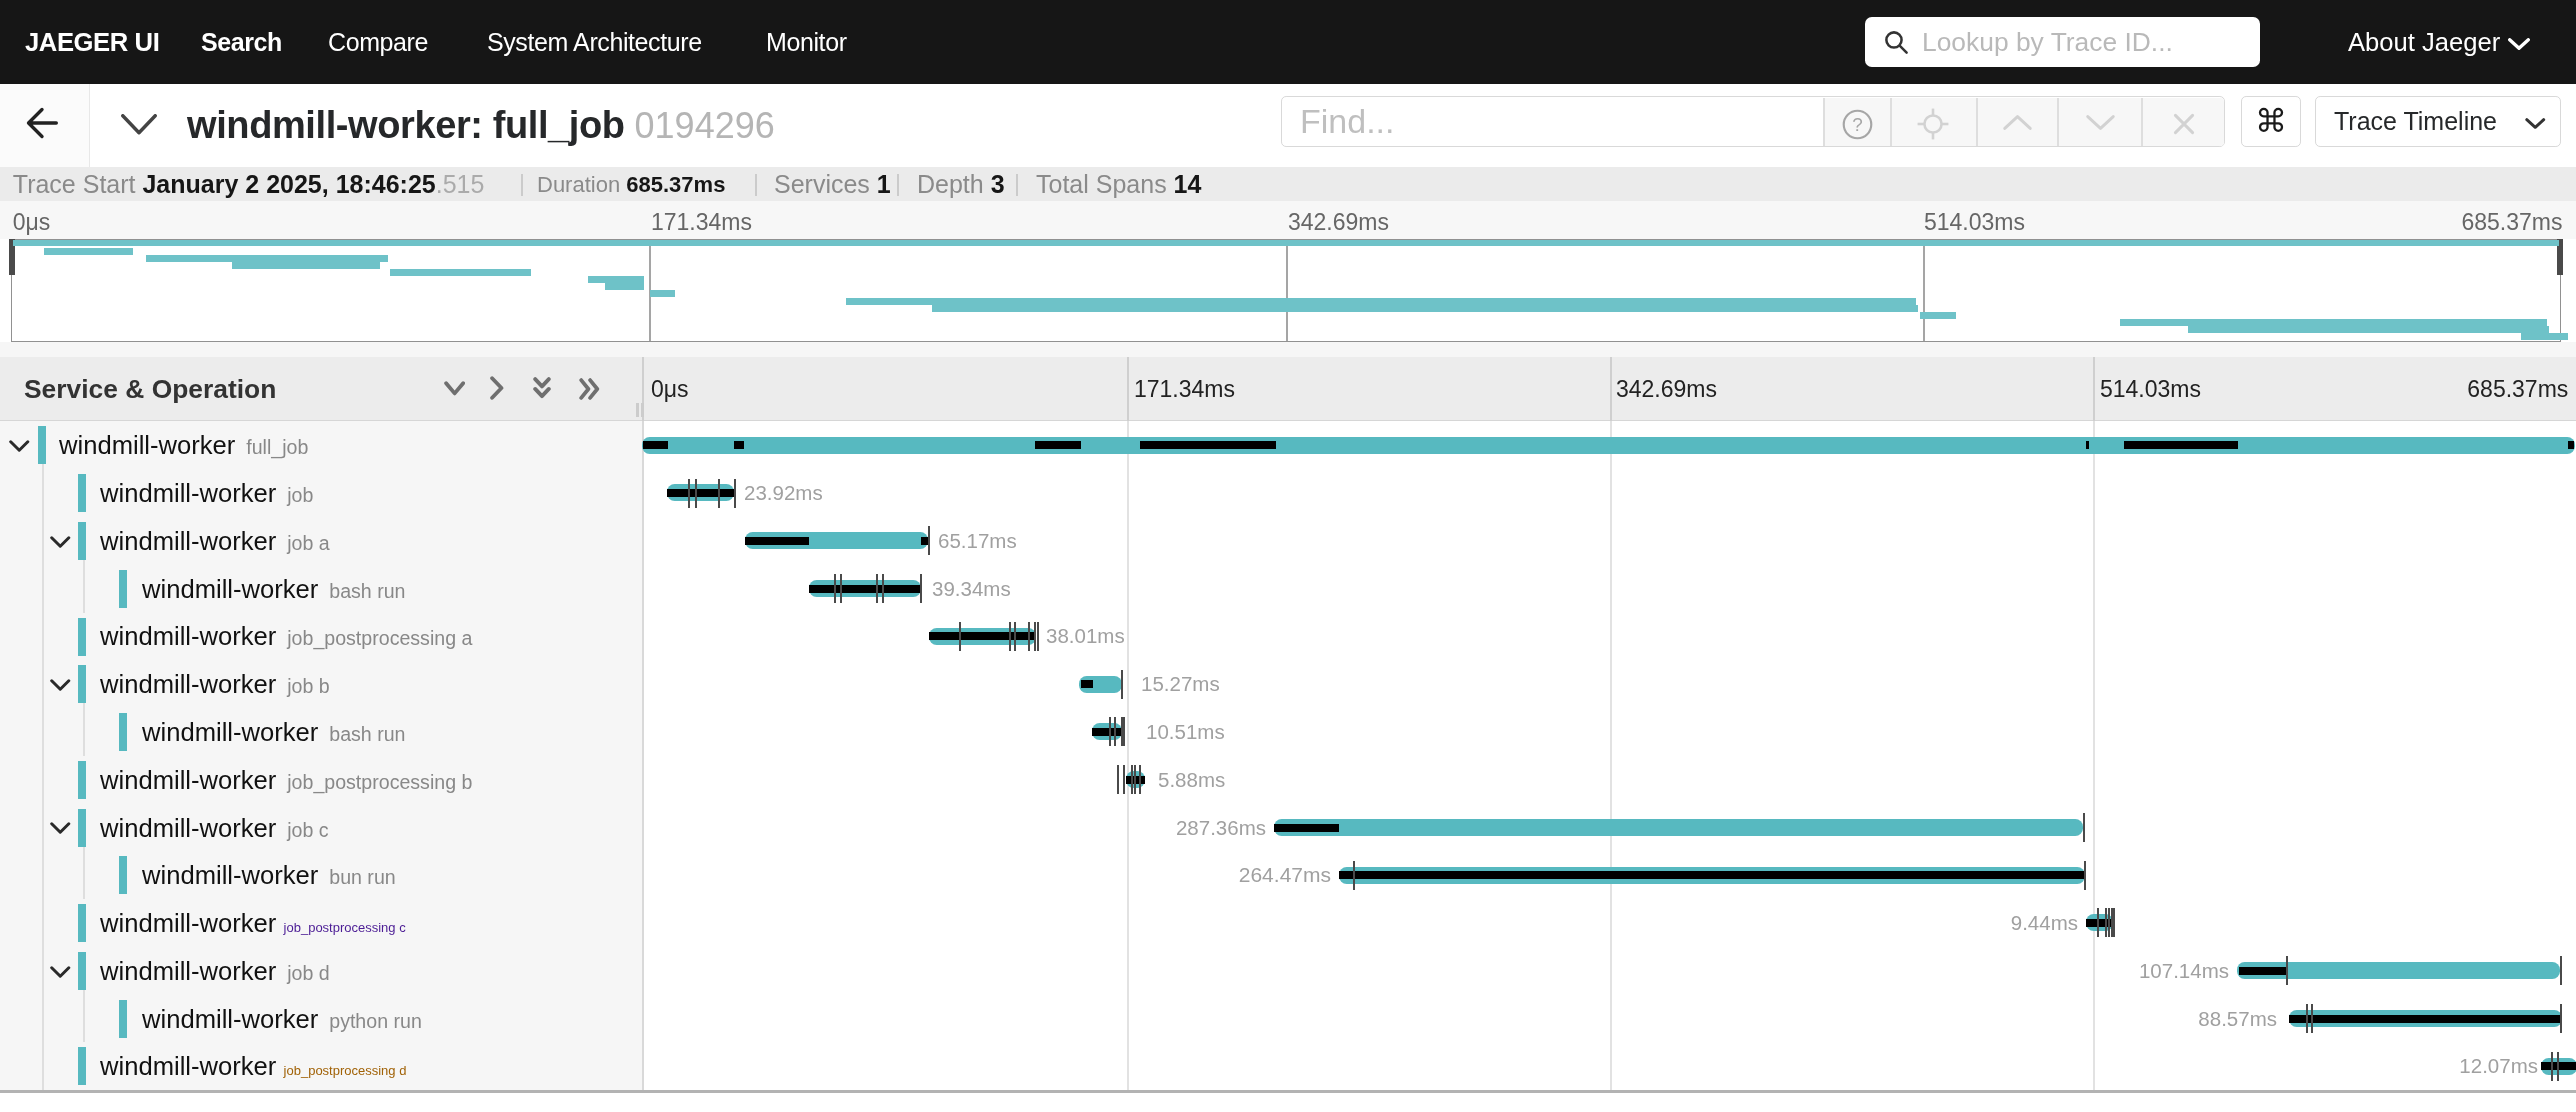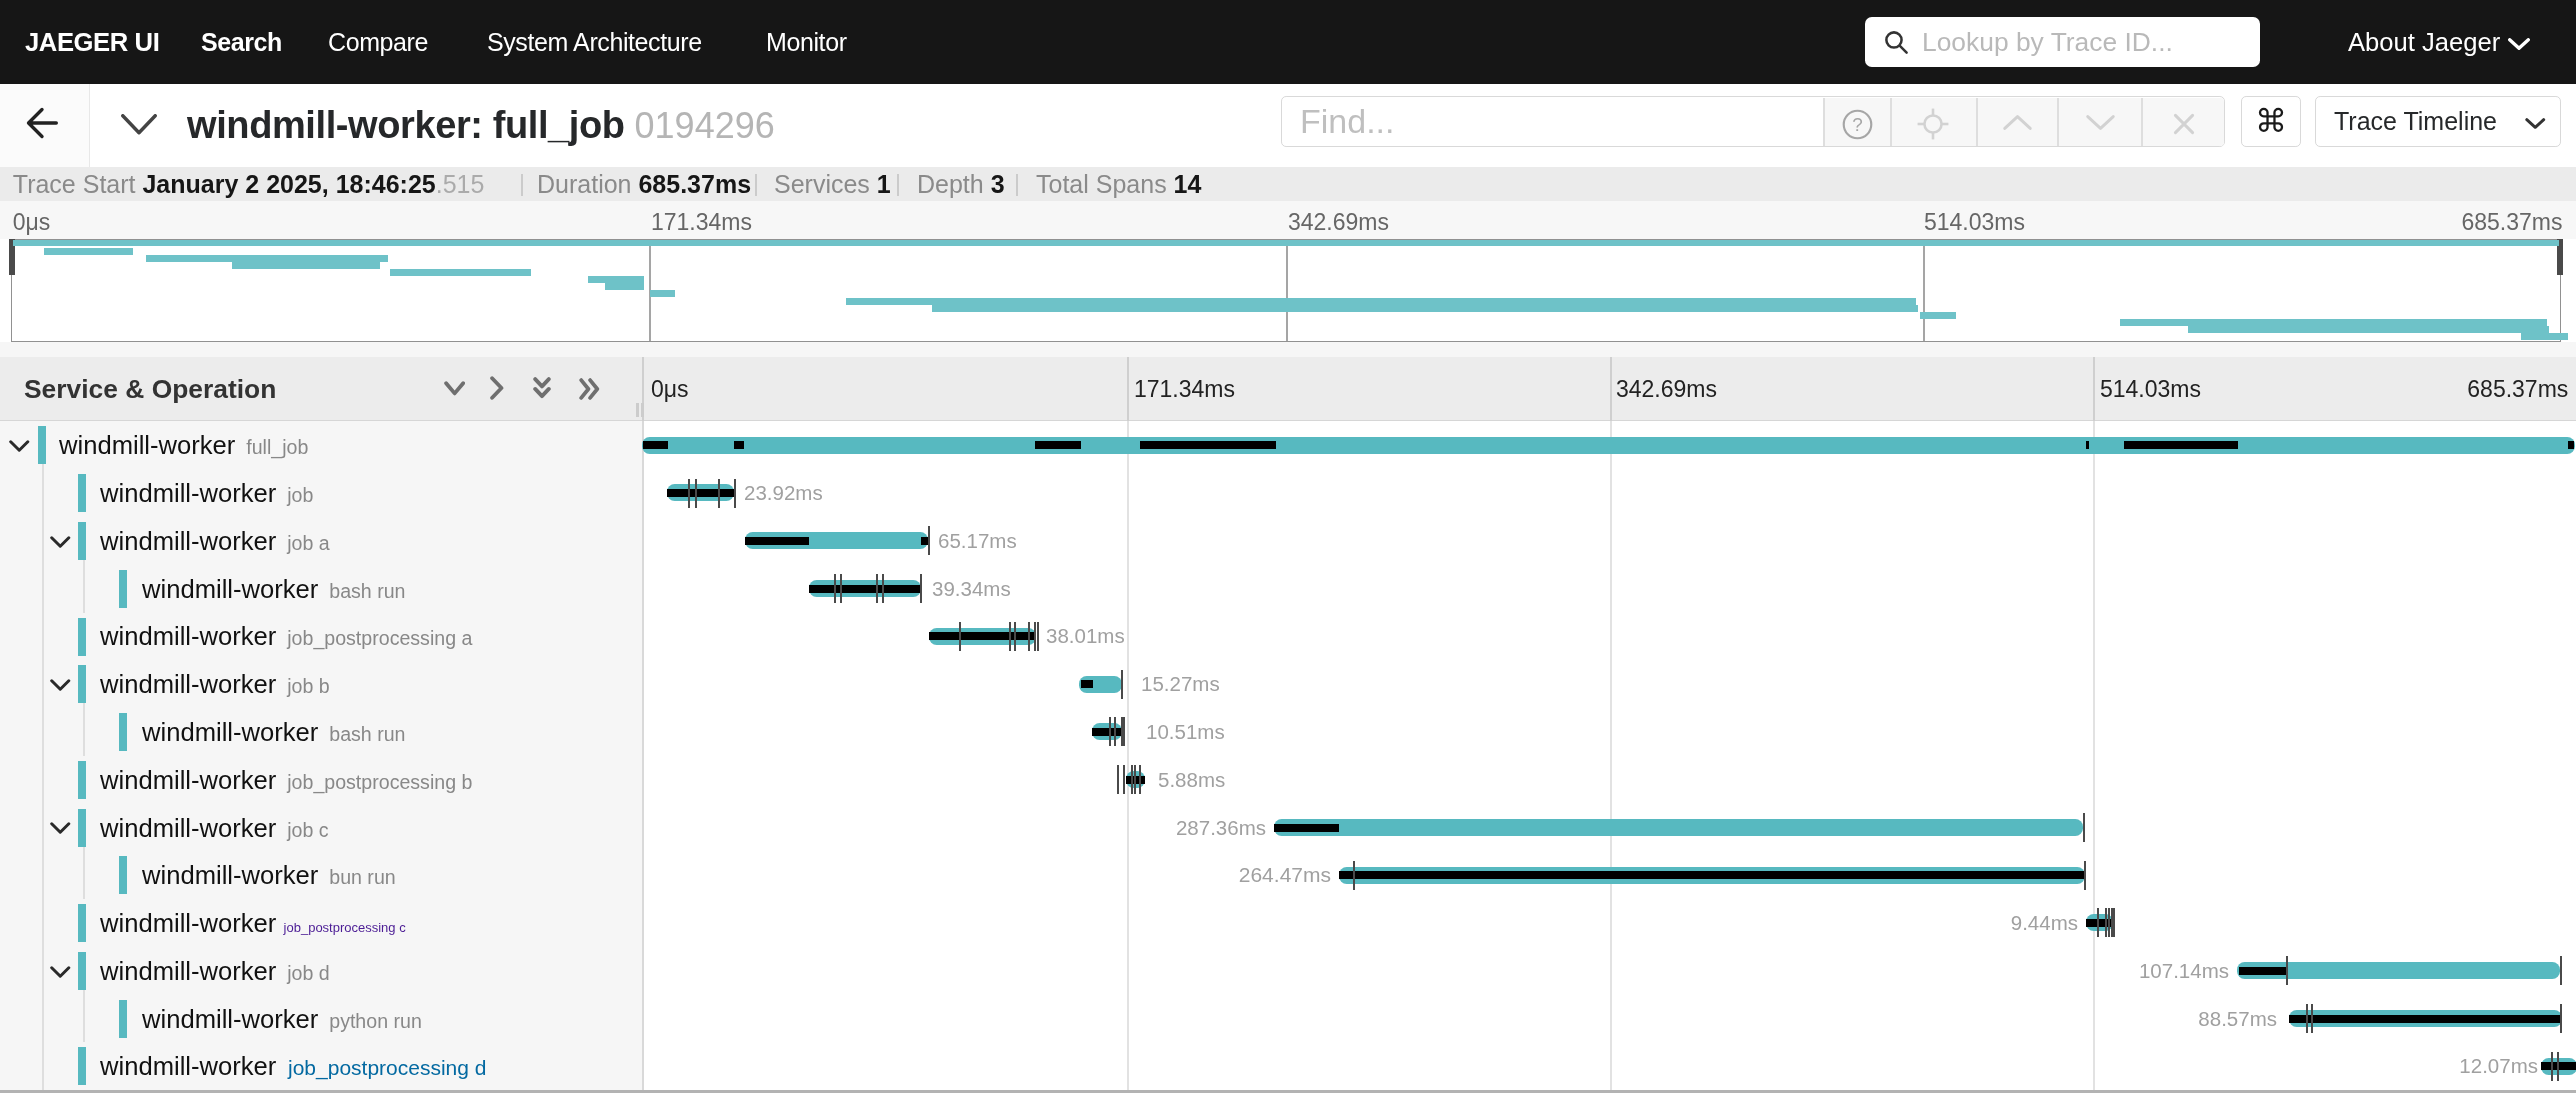--- a/index.html
+++ b/index.html
@@ -62,21 +62,21 @@
       <path d="M4 4 L24 24 M24 4 L4 24" fill="none" stroke="#d2d2d2" stroke-width="3.5" stroke-linecap="round"></path>
     </svg>
 <div class="abs" style="left:2241px;top:96px;width:60px;height:51px;background:#fff;border:1.7px solid #d9d9d9;border-radius:5.1px;text-align:center;line-height:48px;font-size:32px;color:#1a1a1a">⌘</div>
 <div class="abs" style="left:2315px;top:96px;width:246px;height:51px;background:#fff;border:1.7px solid #d9d9d9;border-radius:5.1px"></div>
 <div class="abs" style="left:2334px;top:97px;height:49px;line-height:48px;font-size:25px;color:#26282a">Trace Timeline</div>
 <svg style="position:absolute;left:2525px;top:118px" width="20.5" height="11" viewBox="0 0 24 13">
       <path d="M2 2 L12 11 L22 2" fill="none" stroke="#333" stroke-width="3.5" stroke-linecap="round" stroke-linejoin="round"></path>
     </svg>
 <div class="abs" style="left:0;top:167px;width:2576px;height:34px;background:#ebebeb"></div>
 <div class="abs" style="left:12.8px;top:167px;height:34px;line-height:35px;font-size:25px;white-space:nowrap"><span style="color:#8a8a8a">Trace Start </span><b style="color:#161616">January 2 2025, 18:46:25</b><span style="color:#ababab">.515</span></div>
-<div class="abs" style="left:537px;top:167px;height:34px;line-height:35px;font-size:25px;white-space:nowrap"><span style="color:#8a8a8a">Duration </span><b style="color:#161616">685.37ms</b></div>
+<div class="abs" style="left:537px;top:167px;height:34px;line-height:35px;font-size:22px;white-space:nowrap"><span style="color:#8a8a8a">Duration </span><b style="color:#161616">685.37ms</b></div>
 <div class="abs" style="left:774px;top:167px;height:34px;line-height:35px;font-size:25px;white-space:nowrap"><span style="color:#8a8a8a">Services </span><b style="color:#161616">1</b></div>
 <div class="abs" style="left:917px;top:167px;height:34px;line-height:35px;font-size:25px;white-space:nowrap"><span style="color:#8a8a8a">Depth </span><b style="color:#161616">3</b></div>
 <div class="abs" style="left:1036px;top:167px;height:34px;line-height:35px;font-size:25px;white-space:nowrap"><span style="color:#8a8a8a">Total Spans </span><b style="color:#161616">14</b></div>
 <div class="abs" style="left:521px;top:174px;width:1.7px;height:22px;background:#cbcbcb"></div>
 <div class="abs" style="left:755px;top:174px;width:1.7px;height:22px;background:#cbcbcb"></div>
 <div class="abs" style="left:897px;top:174px;width:1.7px;height:22px;background:#cbcbcb"></div>
 <div class="abs" style="left:1016px;top:174px;width:1.7px;height:22px;background:#cbcbcb"></div>
 <div class="abs" style="left:0;top:201px;width:2576px;height:38px;background:#f7f7f7"></div>
 <div class="abs" style="left:12.8px;top:209px;font-size:23px;color:#666">0μs</div>
 <div class="abs" style="left:651px;top:209px;font-size:23px;color:#666">171.34ms</div>
@@ -259,19 +259,19 @@
 <div class="abs" style="right:347px;top:947px;height:48px;line-height:48px;font-size:20.5px;color:#a0a0a0">107.14ms</div>
 <div class="abs" style="left:119px;top:1000px;width:7.7px;height:38px;background:#57b9c0"></div>
 <div class="abs" style="left:142px;top:995px;height:48px;line-height:48px;font-size:25.6px;color:#111">windmill-worker<span style="font-size:19.6px;color:#888">&nbsp;&nbsp;python run</span></div>
 <div class="abs" style="left:2289px;top:1010px;width:273px;height:17px;background:#57b9c0;border-radius:7.7px"></div>
 <div class="abs" style="left:2289px;top:1015px;width:273px;height:7.7px;background:#000"></div>
 <div class="abs" style="left:2306px;top:1004px;width:1.7px;height:29px;background:#4a4a4a"></div>
 <div class="abs" style="left:2311px;top:1004px;width:1.7px;height:29px;background:#4a4a4a"></div>
 <div class="abs" style="left:2560px;top:1004px;width:1.7px;height:29px;background:#4a4a4a"></div>
 <div class="abs" style="right:299px;top:995px;height:48px;line-height:48px;font-size:20.5px;color:#a0a0a0">88.57ms</div>
 <div class="abs" style="left:78px;top:1047px;width:7.7px;height:38px;background:#57b9c0"></div>
-<div class="abs" style="left:100px;top:1042px;height:48px;line-height:48px;font-size:25.6px;color:#111">windmill-worker<span style="font-size:21px;color:#0369a1">&nbsp;&nbsp;job_postprocessing d</span></div>
+<div class="abs" style="left:100px;top:1042px;height:48px;line-height:48px;font-size:25.6px;color:#111">windmill-worker<span style="font-size:13px;color:#a16207">&nbsp;&nbsp;job_postprocessing d</span></div>
 <div class="abs" style="left:2541px;top:1058px;width:36px;height:17px;background:#57b9c0;border-radius:7.7px"></div>
 <div class="abs" style="left:2541px;top:1062px;width:36px;height:7.7px;background:#000"></div>
 <div class="abs" style="left:2551px;top:1052px;width:1.7px;height:29px;background:#4a4a4a"></div>
 <div class="abs" style="left:2557px;top:1052px;width:1.7px;height:29px;background:#4a4a4a"></div>
 <div class="abs" style="right:38px;top:1042px;height:48px;line-height:48px;font-size:20.5px;color:#a0a0a0">12.07ms</div>
 </div>
 
 </body></html>

